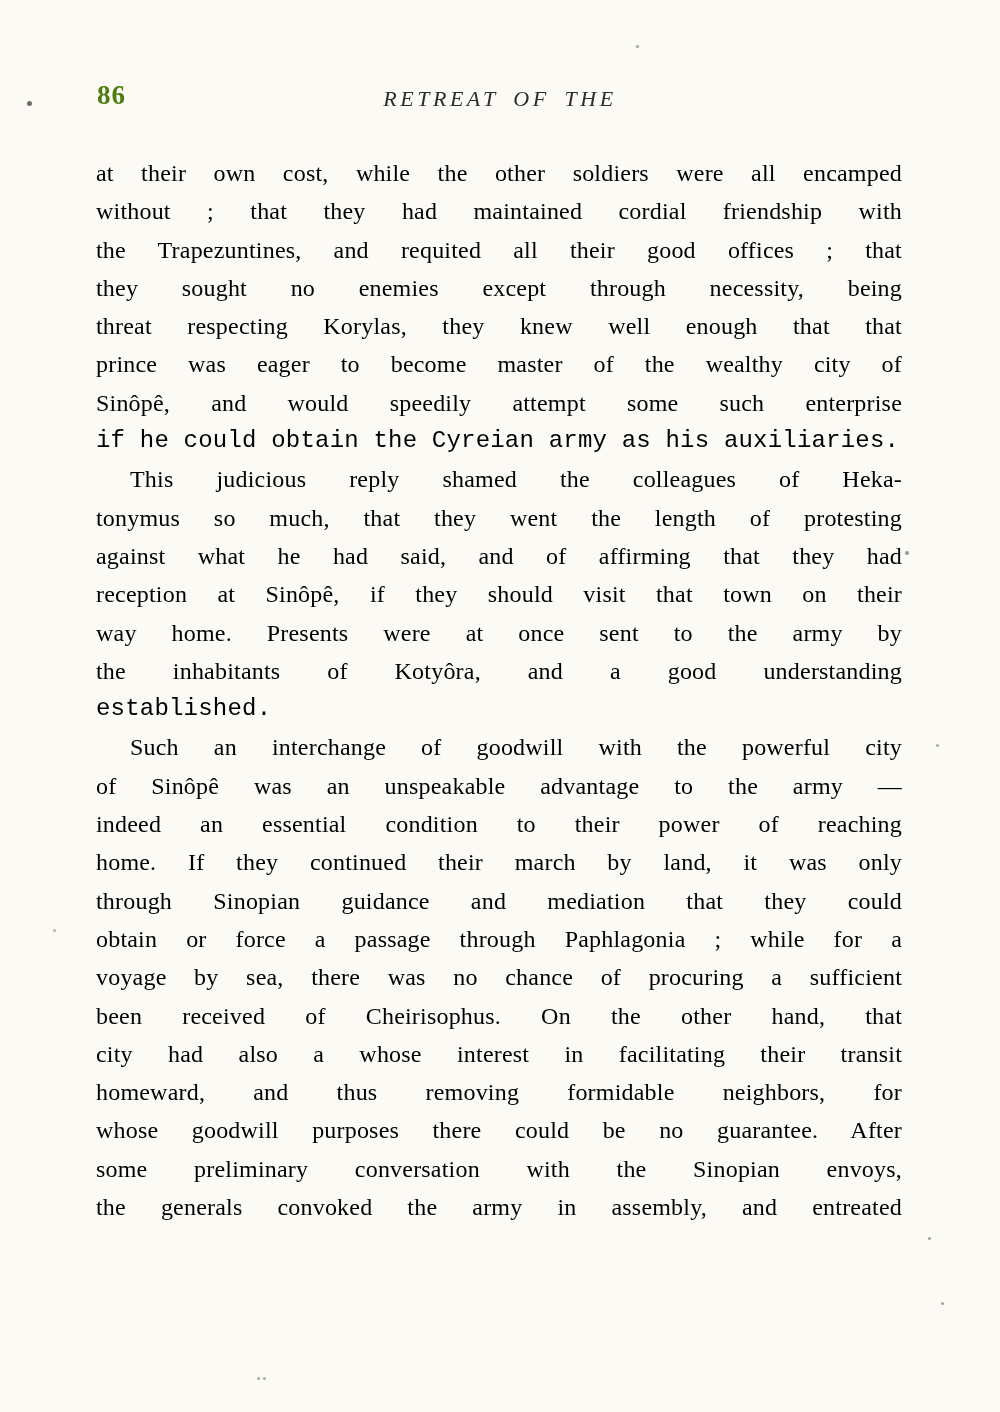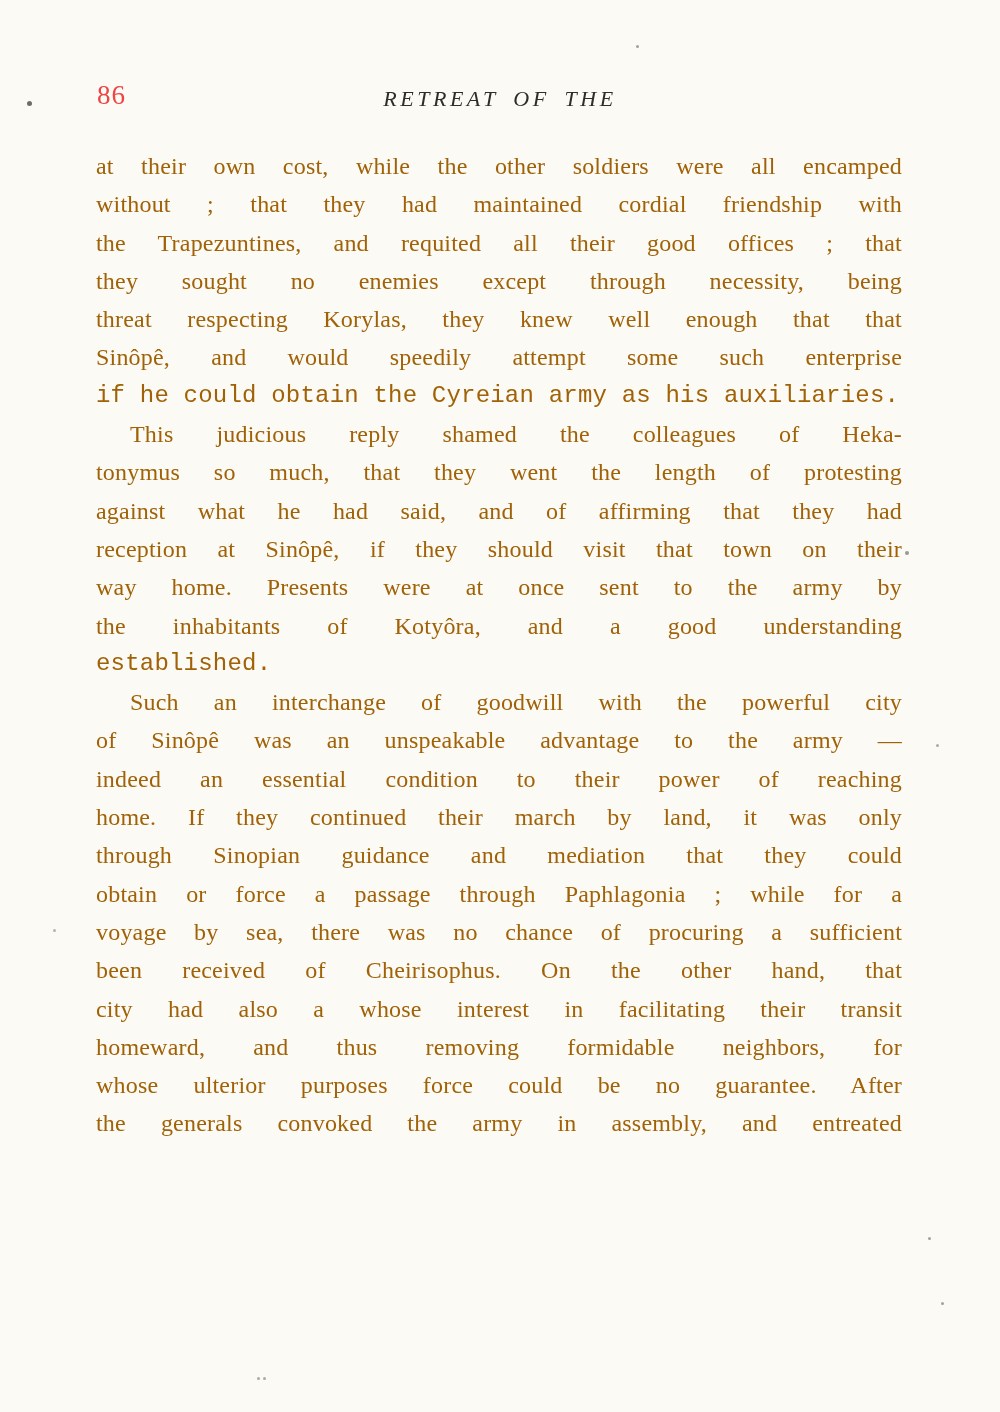--- a/index.html
+++ b/index.html
@@ -17,43 +17,44 @@
     background: #fbfaf5;
     color: #2b2a26;
     overflow: hidden;
   }
   .page-number {
     position: absolute;
     left: 97px;
     top: 80px;
     font-size: 27px;
     letter-spacing: 1px;
-    color: #ef4444;
+    color: #4d7c0f;
+    font-weight: bold;
   }
   .running-title {
     position: absolute;
     left: 0;
     top: 86px;
     width: 1000px;
     text-align: center;
     font-style: italic;
     font-size: 22px;
     letter-spacing: 3.5px;
     word-spacing: 6px;
     color: #2e2d29;
   }
   .body-text {
     position: absolute;
     left: 96px;
-    top: 147px;
+    top: 154px;
     width: 806px;
     font-size: 24px;
     line-height: 38.3px;
     letter-spacing: 0.2px;
-    color: #a16207;
+    color: #000000;
   }
   .paragraph { display: block; }
   .line {
     text-align: justify;
     text-align-last: justify;
   }
   .line.last {
     text-align-last: left;
     font-family: Liberation Mono, monospace;
   }
@@ -84,20 +85,21 @@
 
   <div class="running-title">RETREAT OF THE</div>
 
   <div class="body-text">
       <div class="paragraph">
         <div class="line">at their own cost, while the other soldiers were all encamped</div>
         <div class="line">without ; that they had maintained cordial friendship with</div>
         <div class="line">the Trapezuntines, and requited all their good offices ; that</div>
         <div class="line">they sought no enemies except through necessity, being</div>
         <div class="line">threat respecting Korylas, they knew well enough that that</div>
+        <div class="line">prince was eager to become master of the wealthy city of</div>
         <div class="line">Sinôpê, and would speedily attempt some such enterprise</div>
         <div class="line last">if he could obtain the Cyreian army as his auxiliaries.</div>
       </div>
       <div class="paragraph">
         <div class="line first-indent">This judicious reply shamed the colleagues of Heka-</div>
         <div class="line">tonymus so much, that they went the length of protesting</div>
         <div class="line">against what he had said, and of affirming that they had</div>
         <div class="line">reception at Sinôpê, if they should visit that town on their</div>
         <div class="line">way home. Presents were at once sent to the army by</div>
         <div class="line">the inhabitants of Kotyôra, and a good understanding</div>
@@ -107,21 +109,22 @@
         <div class="line first-indent">Such an interchange of goodwill with the powerful city</div>
         <div class="line">of Sinôpê was an unspeakable advantage to the army —</div>
         <div class="line">indeed an essential condition to their power of reaching</div>
         <div class="line">home. If they continued their march by land, it was only</div>
         <div class="line">through Sinopian guidance and mediation that they could</div>
         <div class="line">obtain or force a passage through Paphlagonia ; while for a</div>
         <div class="line">voyage by sea, there was no chance of procuring a sufficient</div>
         <div class="line">been received of Cheirisophus. On the other hand, that</div>
         <div class="line">city had also a whose interest in facilitating their transit</div>
         <div class="line">homeward, and thus removing formidable neighbors, for</div>
-        <div class="line">whose ulterior purposes force could be no guarantee. After</div>
+        <div class="line">whose goodwill purposes there could be no guarantee. After</div>
+        <div class="line">some preliminary conversation with the Sinopian envoys,</div>
         <div class="line">the generals convoked the army in assembly, and entreated</div>
       </div>
     </div>
 
   <div class="artifact a1"></div>
   <div class="artifact a2"></div>
   <div class="artifact a3"></div>
   <div class="artifact a4"></div>
   <div class="artifact a5"></div>
   <div class="artifact a6"></div>

